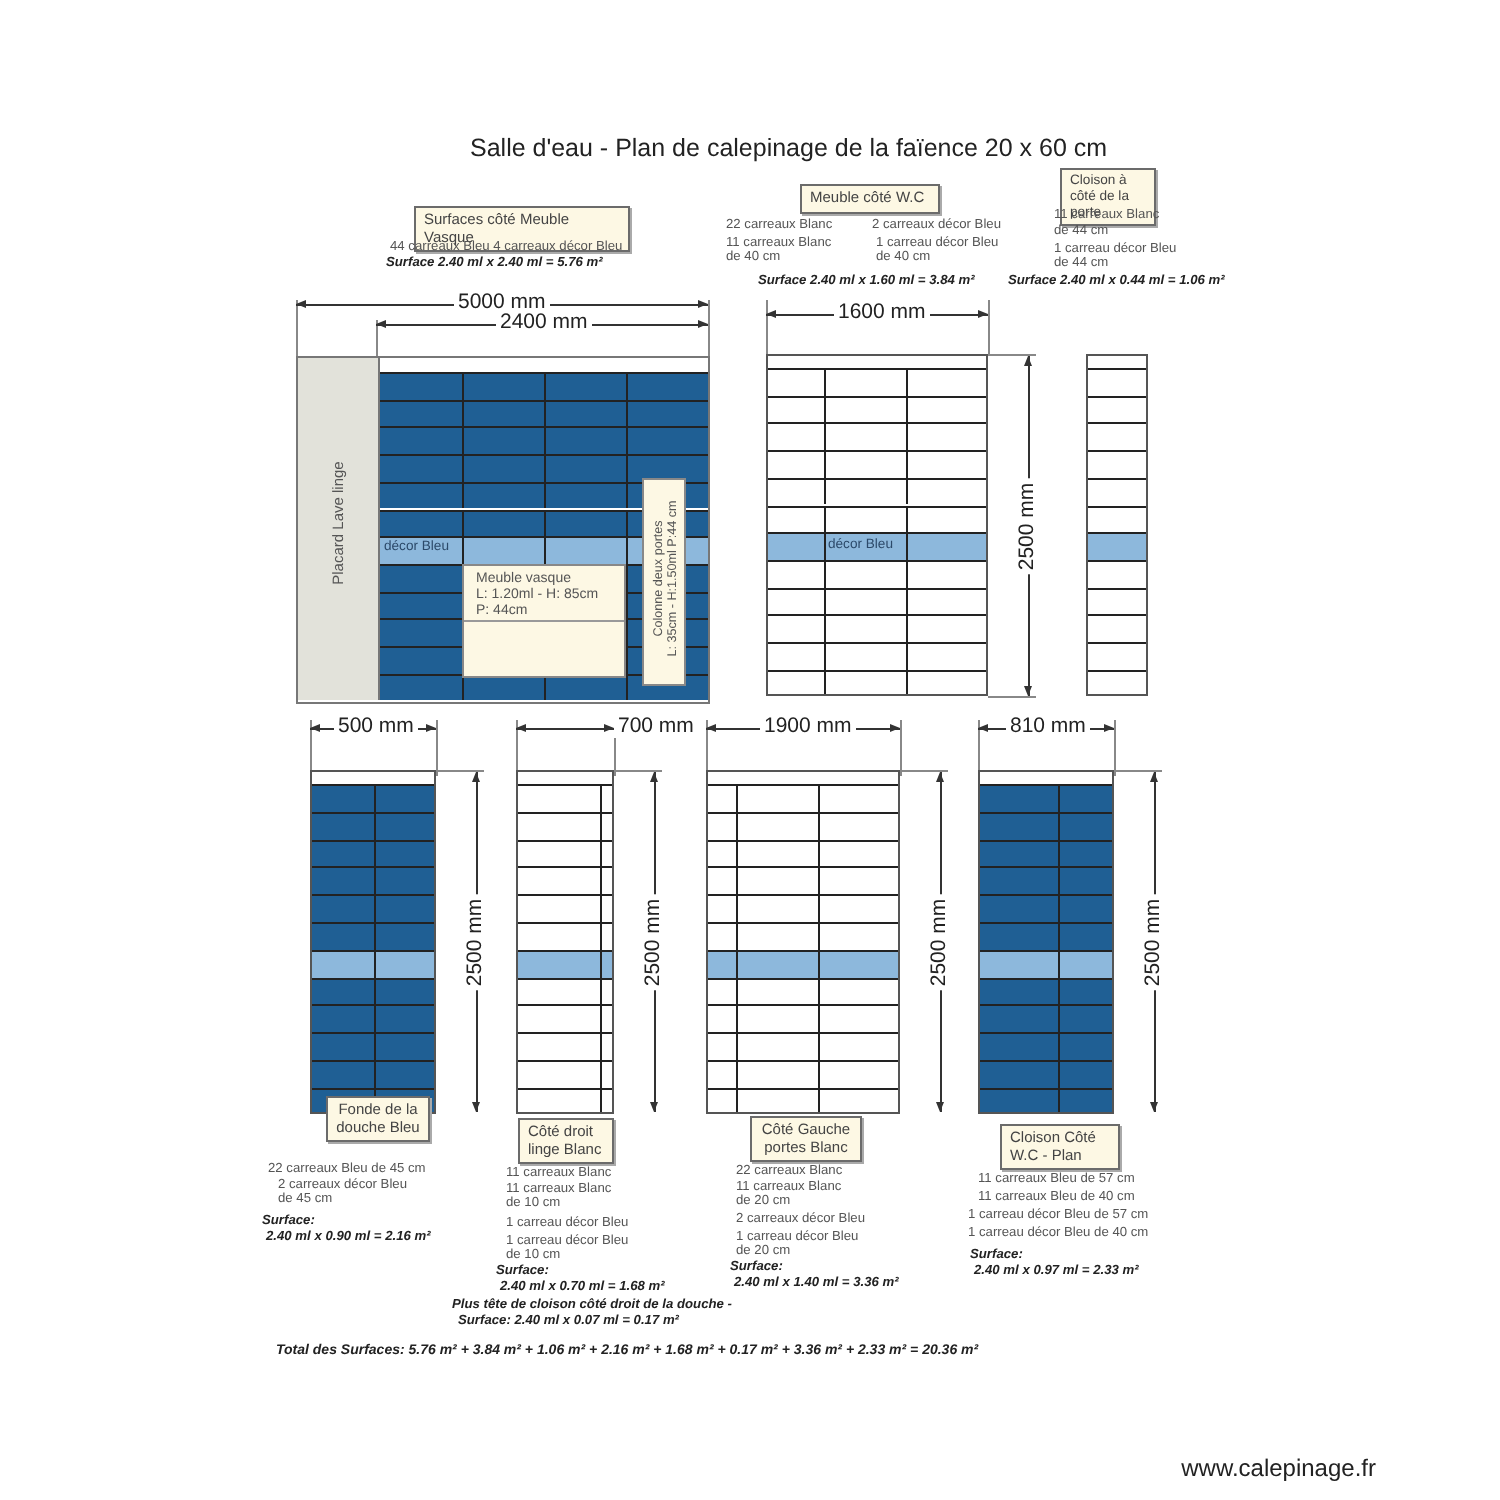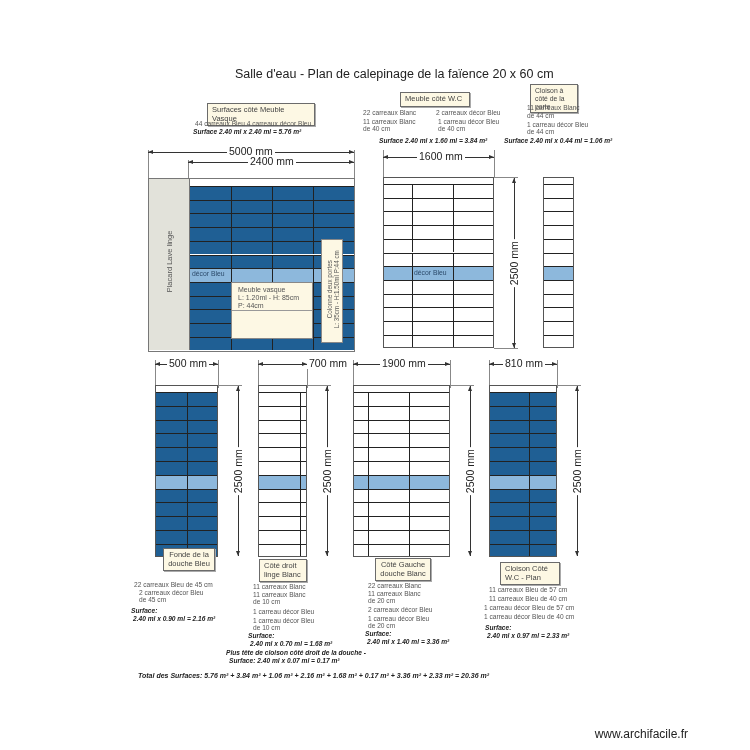--- a/index.html
+++ b/index.html
@@ -521,33 +521,33 @@
 <div class="note" style="left:253px;top:591px;">11 carreaux Blanc</div>
 <div class="note" style="left:253px;top:598px;">de 10 cm</div>
 <div class="note" style="left:253px;top:608px;">1 carreau décor Bleu</div>
 <div class="note" style="left:253px;top:617px;">1 carreau décor Bleu</div>
 <div class="note" style="left:253px;top:624px;">de 10 cm</div>
 <div class="surf" style="left:248px;top:632px;">Surface:</div>
 <div class="surf" style="left:250px;top:640px;">2.40 ml x 0.70 ml = 1.68 m²</div>
 <div class="surf" style="left:226px;top:649px;">Plus tête de cloison côté droit de la douche -</div>
 <div class="surf" style="left:229px;top:657px;">Surface:  2.40 ml x 0.07 ml = 0.17 m²</div>
 
-<div class="label-box" style="left:375px;top:558px;width:46px;text-align:center;">Côté Gauche douche Blanc</div>
+<div class="label-box" style="left:375px;top:558px;width:46px;text-align:center;">Côté Gauche portes Blanc</div>
 <div class="note" style="left:368px;top:582px;">22 carreaux Blanc</div>
 <div class="note" style="left:368px;top:590px;">11 carreaux Blanc</div>
 <div class="note" style="left:368px;top:597px;">de 20 cm</div>
 <div class="note" style="left:368px;top:606px;">2 carreaux décor Bleu</div>
 <div class="note" style="left:368px;top:615px;">1 carreau décor Bleu</div>
 <div class="note" style="left:368px;top:622px;">de 20 cm</div>
 <div class="surf" style="left:365px;top:630px;">Surface:</div>
 <div class="surf" style="left:367px;top:638px;">2.40 ml x 1.40 ml = 3.36 m²</div>
 
 <div class="label-box" style="left:500px;top:562px;width:50px;">Cloison Côté W.C - Plan</div>
 <div class="note" style="left:489px;top:586px;">11 carreaux Bleu de 57 cm</div>
 <div class="note" style="left:489px;top:595px;">11 carreaux Bleu de 40 cm</div>
 <div class="note" style="left:484px;top:604px;">1 carreau décor Bleu de 57 cm</div>
 <div class="note" style="left:484px;top:613px;">1 carreau décor Bleu de 40 cm</div>
 <div class="surf" style="left:485px;top:624px;">Surface:</div>
 <div class="surf" style="left:487px;top:632px;">2.40 ml x 0.97 ml = 2.33 m²</div>
 
 <div class="surf" style="left:138px;top:672px;font-size:7px;">Total des Surfaces: 5.76 m² + 3.84 m² + 1.06 m² + 2.16 m² + 1.68 m² + 0.17 m² + 3.36 m² + 2.33 m² = 20.36 m²</div>
 
-<div class="footer">www.archifacile.fr</div>
+<div class="footer">www.calepinage.fr</div>
 
 </body></html>

